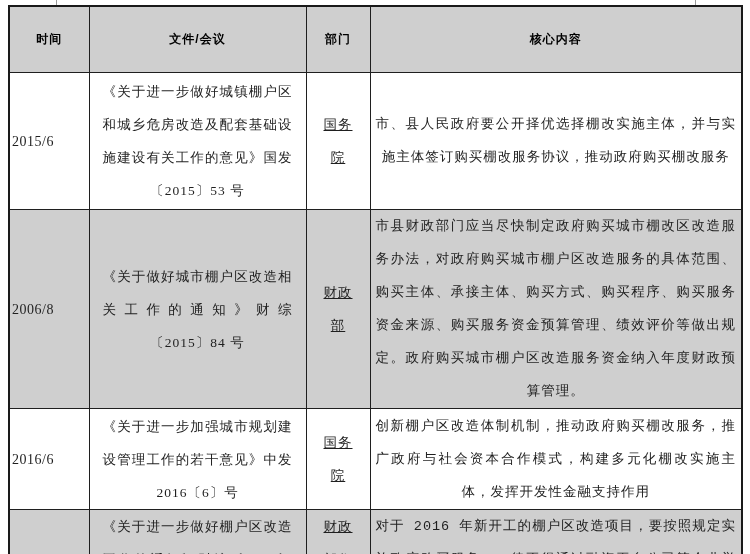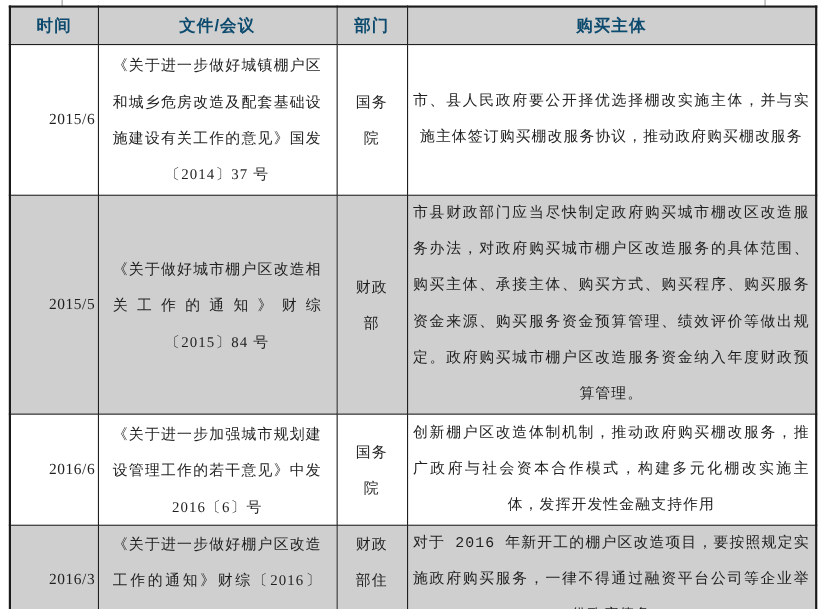--- a/index.html
+++ b/index.html
@@ -37,48 +37,49 @@
   th, td {
     border: 1px solid #1f1f1f;
     vertical-align: middle;
     overflow: hidden;
   }
   thead th {
     background: #cfcfcf;
     height: 33px;
     font-family: "Liberation Sans", "DejaVu Sans", sans-serif;
     font-weight: bold;
-    font-size: 15px;
-    color: #0c4a6e;
+    font-size: 12px;
+    color: #000000;
     letter-spacing: 1px;
     text-align: center;
-    padding: 0 2px;
+    padding: 16px 2px;
   }
   td {
     font-size: 13.5px;
     color: #1f1f1f;
     letter-spacing: 1px;
     line-height: 33px;
   }
   tr.shaded td { background: #cfcfcf; margin-left: 48px; }
 
   td.cell-time {
-    text-align: right;
+    text-align: left;
     font-size: 14px;
     letter-spacing: 0.5px;
     padding: 0 2px;
   }
   td.cell-doc {
     text-align: justify;
     text-align-last: center;
     padding: 0 13px;
   }
   td.cell-dept {
     text-align: center;
     padding: 0 13px;
+    text-decoration: underline;
   }
   td.cell-content {
     text-align: justify;
     text-align-last: center;
     padding: 0 5px;
     font-family: Liberation Mono, monospace;
   }
 
   tr.row-1 { height: 137px; }
   tr.row-2 { height: 170px; }
@@ -97,32 +98,32 @@
       <col style="width:80px">
       <col style="width:217px">
       <col style="width:64px">
       <col style="width:372px">
     </colgroup>
     <thead>
       <tr class="header-row">
         <th>时间</th>
         <th>文件/会议</th>
         <th>部门</th>
-        <th>购买主体</th>
+        <th>核心内容</th>
       </tr>
     </thead>
     <tbody>
       <tr class="row-1">
         <td class="cell-time">2015/6</td>
-        <td class="cell-doc">《关于进一步做好城镇棚户区和城乡危房改造及配套基础设施建设有关工作的意见》国发〔2014〕37 号</td>
+        <td class="cell-doc">《关于进一步做好城镇棚户区和城乡危房改造及配套基础设施建设有关工作的意见》国发〔2015〕53 号</td>
         <td class="cell-dept">国务院</td>
         <td class="cell-content">市、县人民政府要公开择优选择棚改实施主体，并与实施主体签订购买棚改服务协议，推动政府购买棚改服务</td>
       </tr>
       <tr class="row-2 shaded">
-        <td class="cell-time">2015/5</td>
+        <td class="cell-time">2006/8</td>
         <td class="cell-doc">《关于做好城市棚户区改造相关工作的通知》财综〔2015〕84 号</td>
         <td class="cell-dept">财政部</td>
         <td class="cell-content">市县财政部门应当尽快制定政府购买城市棚改区改造服务办法，对政府购买城市棚户区改造服务的具体范围、购买主体、承接主体、购买方式、购买程序、购买服务资金来源、购买服务资金预算管理、绩效评价等做出规定。政府购买城市棚户区改造服务资金纳入年度财政预算管理。</td>
       </tr>
       <tr class="row-3">
         <td class="cell-time">2016/6</td>
         <td class="cell-doc">《关于进一步加强城市规划建设管理工作的若干意见》中发 2016〔6〕号</td>
         <td class="cell-dept">国务院</td>
         <td class="cell-content">创新棚户区改造体制机制，推动政府购买棚改服务，推广政府与社会资本合作模式，构建多元化棚改实施主体，发挥开发性金融支持作用</td>
       </tr>

